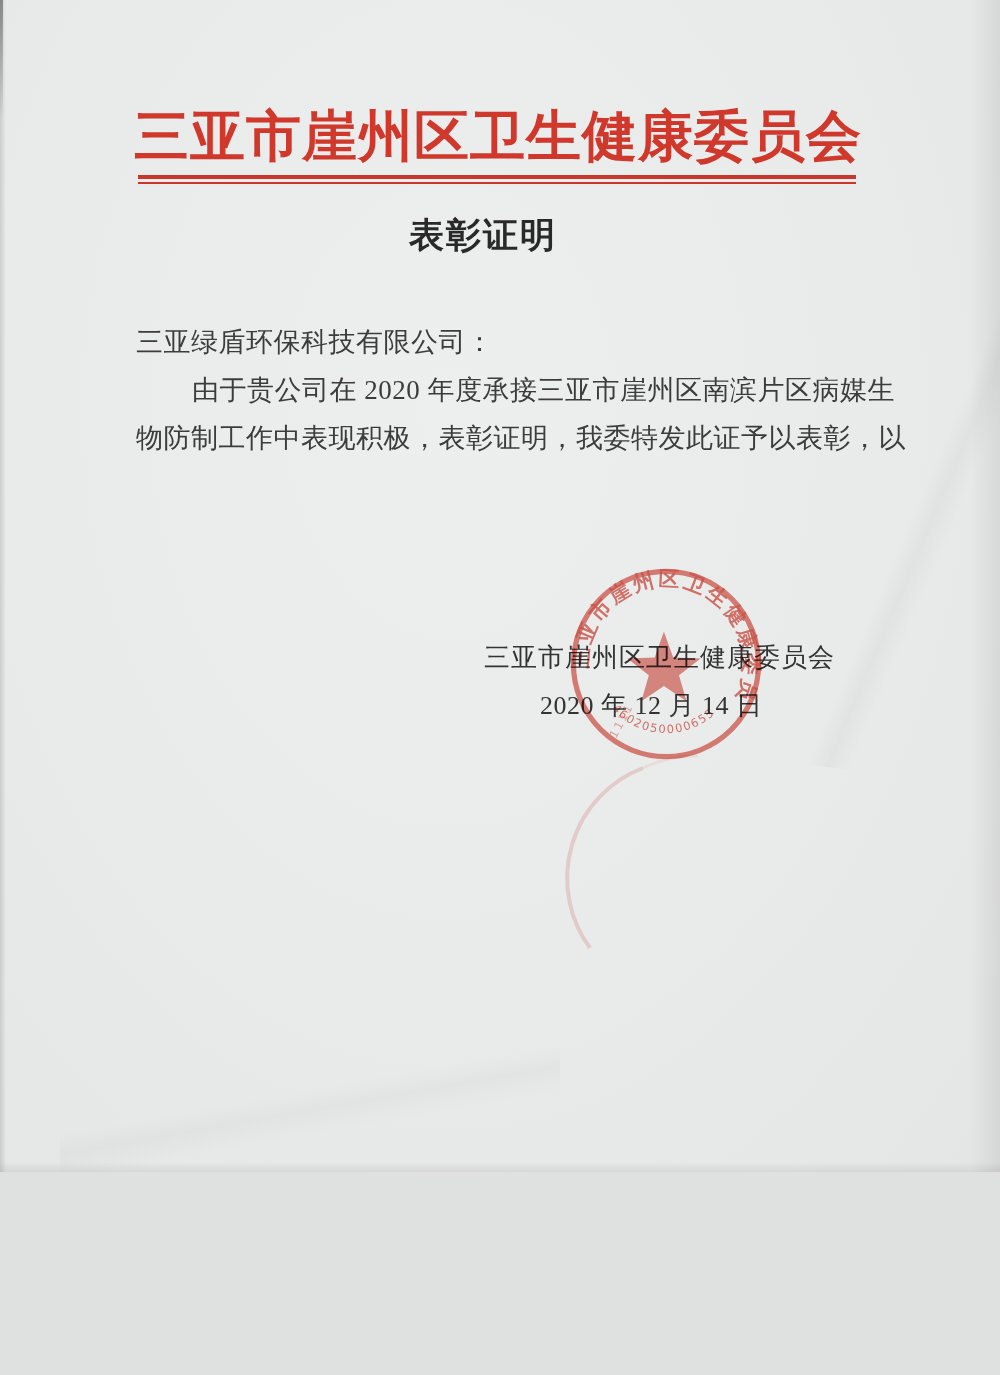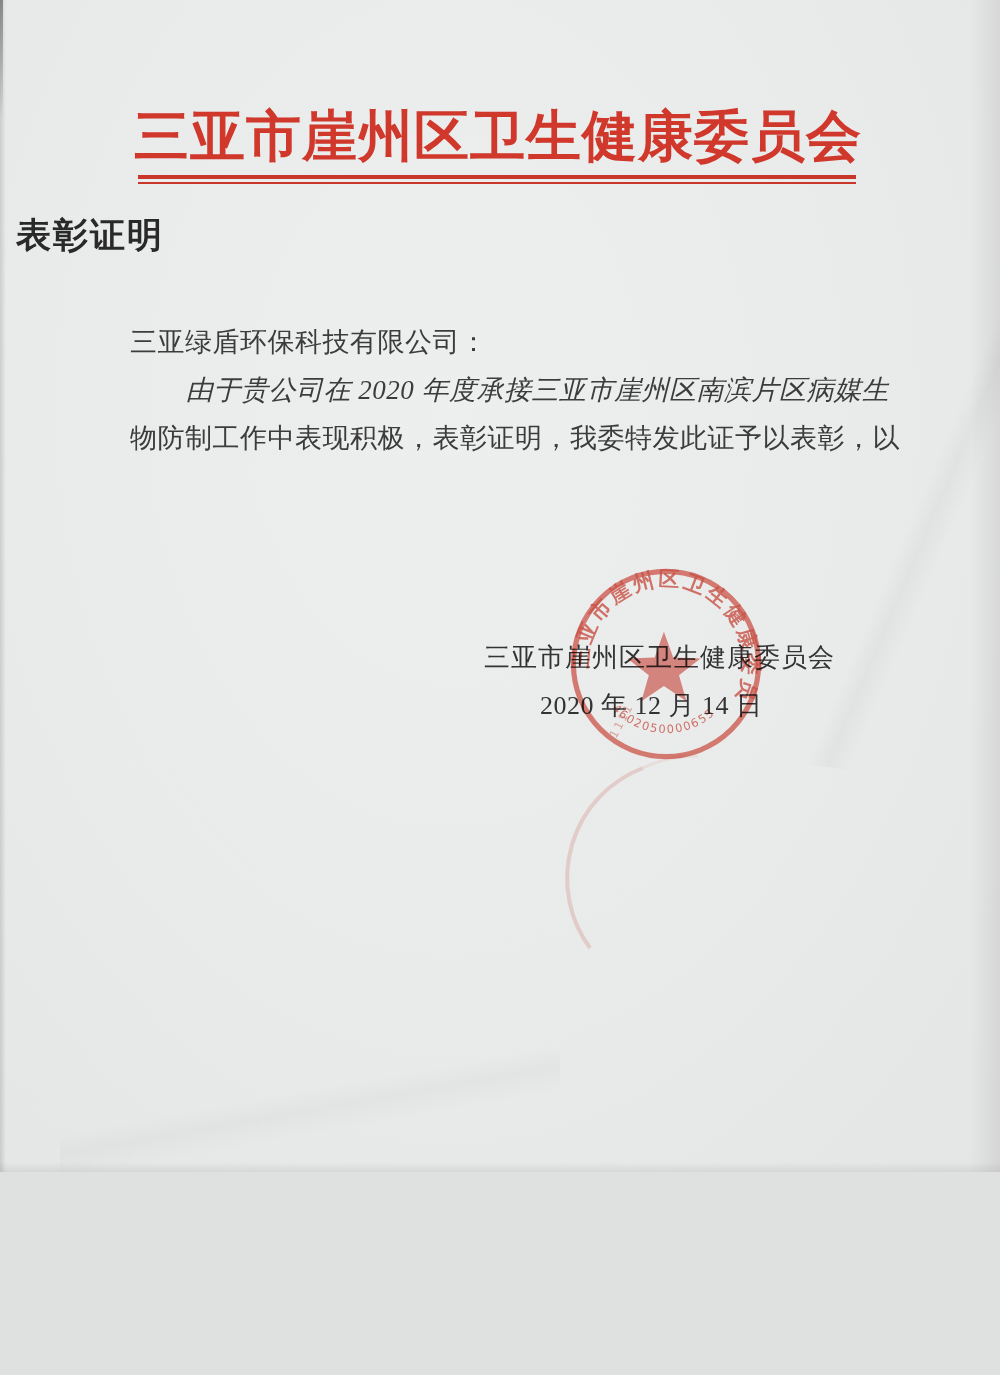--- a/index.html
+++ b/index.html
@@ -49,34 +49,35 @@
   .rule-top { top: 175px; }
   .rule-top .bar1 { height: 4px; background: #c9362b; }
   .rule-top .gap  { height: 3px; }
   .rule-top .bar2 { height: 2px; background: #c9362b; }
   .rule-bottom { left: 133px; top: 1226px; width: 722px; }
   .rule-bottom .bar1 { height: 2px; background: #c9362b; }
   .rule-bottom .gap  { height: 4px; }
   .rule-bottom .bar2 { height: 3px; background: #c9362b; }
 
   .doc-title {
-    position: absolute; left: 16px; top: 212px; width: 966px;
+    position: absolute; left: 0; top: 212px; width: 966px;
+    text-align: center;
     font-size: 35px; font-weight: bold;
     letter-spacing: 2px;
     color: #292929;
   }
 
   .body-block {
-    position: absolute; left: 130px; top: 318px; width: 740px;
+    position: absolute; left: 136px; top: 318px; width: 740px;
     font-size: 27px; line-height: 48px;
     color: #3c3c3c;
     letter-spacing: 0.5px;
   }
   .body-line { white-space: nowrap; }
-  .body-line.indent { text-indent: 56px; font-style: italic; }
+  .body-line.indent { text-indent: 56px; }
 
   .sig-org {
     position: absolute; left: 484px; top: 640px;
     font-size: 26px; color: #333;
     letter-spacing: 1px; white-space: nowrap;
   }
   .sig-date {
     position: absolute; left: 540px; top: 688px;
     font-size: 26px; color: #333;
     letter-spacing: 0.5px; white-space: nowrap;

